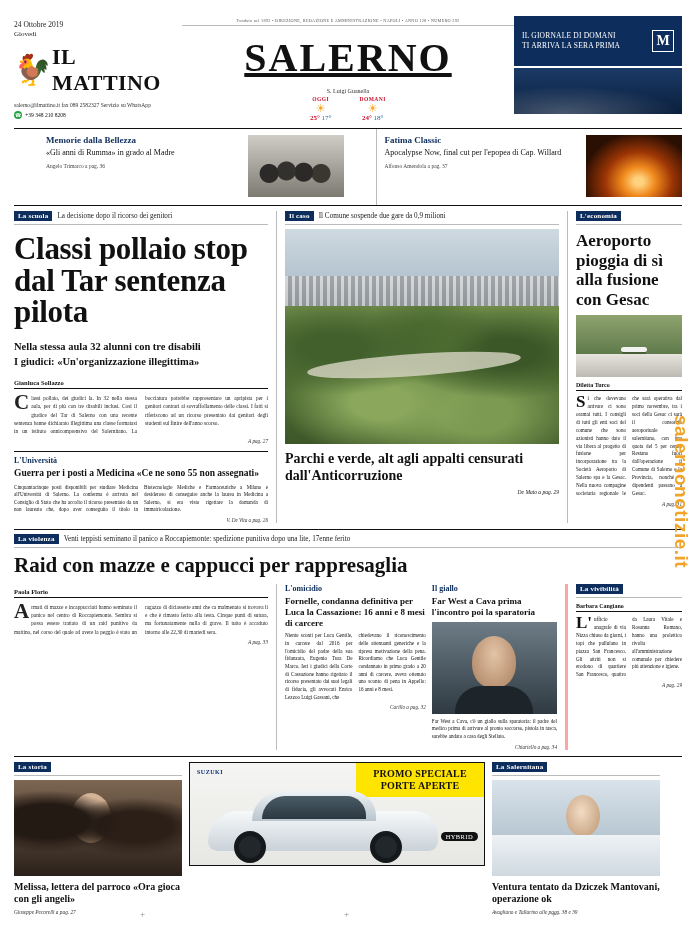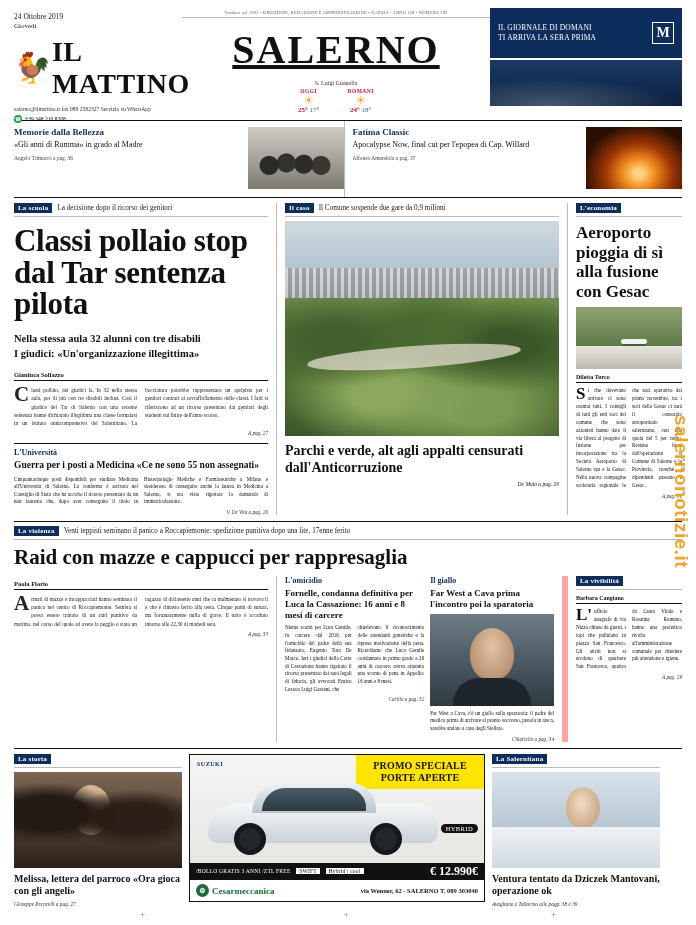--- a/index.html
+++ b/index.html
@@ -4,33 +4,33 @@
 <style>
   * { box-sizing: border-box; margin: 0; padding: 0; }
   body {
     width: 696px; height: 925px;
     background: #ffffff;
     font-family: "Liberation Serif", serif;
     color: #111;
     overflow: hidden;
     position: relative;
   }
-  .page { width: 696px; height: 925px; padding: 8px 14px; position: relative; }
+  .page { width: 696px; height: 925px; padding: 16px 14px; position: relative; }
 
   
   .masthead { display: flex; align-items: flex-start; height: 106px; position: relative; }
   .mh-left { width: 168px; padding-top: 4px; }
   .mh-date { font-size: 7.5px; color: #222; }
   .mh-day { font-size: 7px; color: #222; margin-top: 1px; }
   .logo-row { display: flex; align-items: center; margin-top: 6px; }
   .logo-mark { width: 34px; height: 40px; position: relative; flex: 0 0 34px; }
   .logo-mark .rooster {
     font-size: 30px; line-height: 40px; color: #1a7a3a;
   }
-  .mh-title { font-family: "Liberation Serif", serif; font-weight: bold; font-size: 28px; letter-spacing: 0.4px; margin-left: 4px; }
+  .mh-title { font-family: "Liberation Serif", serif; font-weight: bold; font-size: 22px; letter-spacing: 0.4px; margin-left: 4px; }
   .mh-contact { font-size: 5.6px; line-height: 1.5; color: #333; margin-top: 5px; }
   .mh-wa { display: flex; align-items: center; gap: 3px; font-size: 5.6px; margin-top: 2px; }
   .wa-dot { width: 8px; height: 8px; border-radius: 50%; background: #25a244; color: #fff; font-size: 5px; display: flex; align-items: center; justify-content: center; }
 
   .mh-center { flex: 1; text-align: center; padding-top: 2px; }
   .mh-strip { font-size: 4.2px; color: #555; letter-spacing: 0.3px; margin-bottom: 2px; }
   .mh-salerno {
     font-family: "Liberation Serif", serif;
     font-size: 40px; font-weight: bold; letter-spacing: 2px;
     line-height: 1; margin-top: 12px; text-decoration: underline;
@@ -38,41 +38,41 @@
   .mh-weather { margin-top: 10px; }
   .mh-wsaint { font-size: 6px; color: #333; }
   .mh-wrow { display: flex; justify-content: center; gap: 28px; margin-top: 2px; }
   .wcell { text-align: center; }
   .wlabel { font-size: 5.5px; color: #c8102e; font-weight: bold; letter-spacing: 0.5px; }
   .wsun { color: #f5a623; font-size: 11px; line-height: 12px; }
   .wtemp { font-size: 7px; }
   .wtemp b { color: #c8102e; }
   .wtemp span { color: #1b6ca8; }
 
-  .mh-right { width: 192px; }
+  .mh-right { width: 168px; }
   .promo-box {
     background: #0d2d5c; color: #fff; height: 50px; padding: 6px 8px;
     display: flex; align-items: center; justify-content: space-between;
   }
   .promo-txt { font-size: 7.5px; line-height: 1.35; letter-spacing: 0.2px; }
   .promo-m {
     width: 22px; height: 22px; border: 1px solid #fff; color: #fff;
     font-size: 14px; font-weight: bold; display: flex; align-items: center; justify-content: center;
     font-family: "Liberation Serif", serif;
   }
   .promo-img { height: 46px; background: linear-gradient(180deg,#1a3a66,#0a1f3d); margin-top: 2px; position: relative; overflow: hidden; }
   .promo-img::after {
     content: ""; position: absolute; left: 0; bottom: 0; width: 100%; height: 60%;
     background: radial-gradient(ellipse at 30% 100%, rgba(255,255,255,.25), transparent 70%);
   }
   .rule-thin { border-top: 1px solid #bbb; }
 
   
   .teasers { display: flex; margin-top: 6px; border-top: 1px solid #111; border-bottom: 1px solid #111; height: 78px; }
-  .teaser { flex: 1; display: flex; padding: 6px 0; }
+  .teaser { flex: 1; display: flex; padding: 6px 0; margin-left: 32px; }
   .teaser + .teaser { border-left: 1px solid #bbb; padding-left: 8px; }
   .teaser-txt { flex: 1; padding-right: 6px; }
   .t-kicker { font-size: 9px; font-weight: bold; color: #0d2d5c; }
   .t-head { font-size: 8px; line-height: 1.3; margin-top: 3px; color: #111; }
   .t-by { font-size: 5.5px; color: #444; margin-top: 5px; }
   .t-photo { width: 96px; height: 62px; overflow: hidden; position: relative; }
   .ph-group { background: linear-gradient(180deg,#b9b7b0,#6e6b64); }
   .ph-group::before {
     content: ""; position: absolute; inset: 0;
     background:
@@ -156,21 +156,21 @@
   .r-by { font-size: 6px; font-weight: bold; margin-top: 5px; border-bottom: 1px solid #111; padding-bottom: 2px; }
   .r-body { column-count: 2; column-gap: 6px; font-size: 5.1px; line-height: 1.55; text-align: justify; margin-top: 4px; }
   .r-body .dropcap::first-letter { float: left; font-size: 17px; line-height: 14px; font-weight: bold; padding-right: 2px; }
 
   
   .band2 { margin-top: 6px; border-top: 1px solid #111; padding-top: 4px; }
   .band2-head { font-family: "Liberation Serif", serif; font-size: 21px; font-weight: bold; margin-top: 5px; }
 
   .row3 { display: flex; margin-top: 6px; }
   .r3a { width: 262px; padding-right: 8px; }
-  .r3b { width: 292px; padding: 0 8px; border-left: 1px solid #bbb; border-right: 6px solid #fca5a5; display: flex; }
+  .r3b { width: 292px; padding: 0 8px; border-left: 1px solid #bbb; border-right: 3px solid #fca5a5; display: flex; }
   .r3c { width: 114px; padding-left: 8px; }
   .r3b-left { width: 150px; padding-right: 6px; }
   .r3b-right { width: 128px; }
 
   .small-head { font-size: 9px; font-weight: bold; line-height: 1.2; margin-top: 3px; }
   .mini-body { column-count: 2; column-gap: 6px; font-size: 5.1px; line-height: 1.5; text-align: justify; margin-top: 4px; }
   .port-photo { width: 100%; height: 92px; background: linear-gradient(180deg,#6d7c86,#2f3a42); position: relative; overflow: hidden; margin-top: 4px; }
   .port-photo::before {
     content: ""; position: absolute; left: 50%; top: 16%; width: 44px; height: 52px; transform: translateX(-50%);
     border-radius: 50% 50% 45% 45%; background: radial-gradient(ellipse at 50% 35%, #e3c4a6, #a97f5e);
@@ -204,21 +204,21 @@
     border-radius: 50%; background: radial-gradient(ellipse at 45% 40%, #f3dcc4, #bb9470);
   }
   .ph-hosp::after {
     content: ""; position: absolute; left: 0; bottom: 0; width: 100%; height: 42%;
     background: linear-gradient(180deg,#eef2f5,#cfd9e0);
   }
   .b-head { font-size: 10px; font-weight: bold; line-height: 1.22; margin-top: 5px; }
   .b-by { font-size: 5.3px; font-style: italic; margin-top: 4px; color: #333; }
 
   
-  .ad { border: 1px solid #111; height: 148px; position: relative; background: #fff; overflow: hidden; }
+  .ad { border: 1px solid #111; height: 104px; position: relative; background: #fff; overflow: hidden; }
   .ad-top { height: 108px; position: relative; background: linear-gradient(180deg,#f5f5f3,#e6e6e3); }
   .ad-brand { position: absolute; left: 7px; top: 6px; font-size: 6px; font-weight: bold; color: #0a2d7a; letter-spacing: .5px; }
   .ad-promo {
     position: absolute; right: 0; top: 0; width: 128px; height: 34px; background: #ffe400;
     display: flex; flex-direction: column; align-items: center; justify-content: center;
     font-size: 10px; font-weight: bold; color: #111; line-height: 1.15; letter-spacing: .2px;
   }
   .car {
     position: absolute; left: 18px; bottom: 8px; width: 230px; height: 70px;
   }

